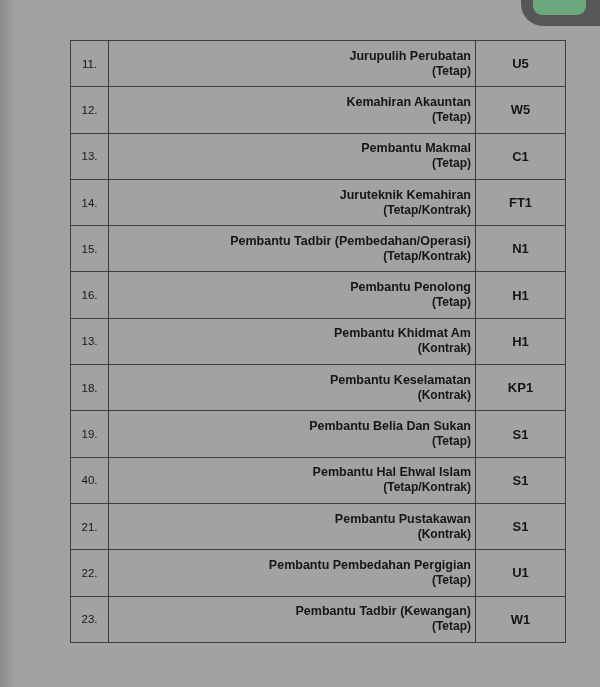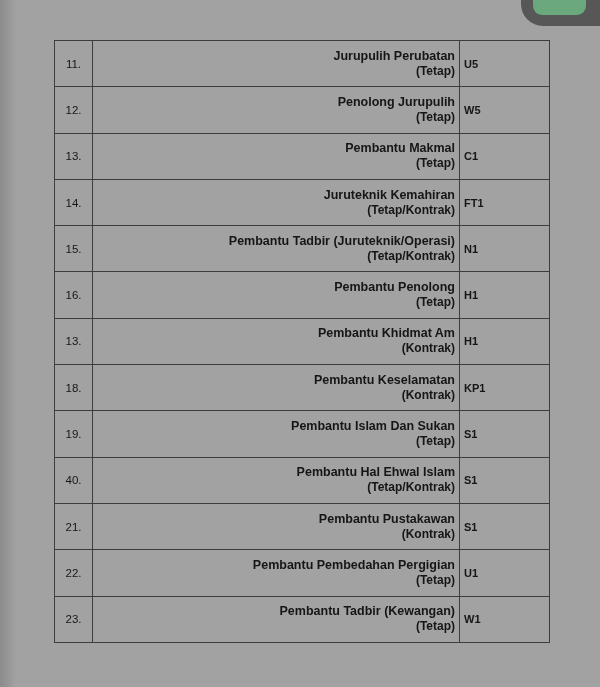--- a/index.html
+++ b/index.html
@@ -28,21 +28,21 @@
   }
   
   #green-pill {
     position: absolute;
     left: 533px; top: -11px;
     width: 53px; height: 26px;
     border-radius: 9px;
   }
   table#job-table {
     position: absolute;
-    left: 54px; top: 40px;
+    left: 70px; top: 40px;
     width: 495px;
     border-collapse: collapse;
     table-layout: fixed;
   }
   #job-table td {
     border: 1px solid #3d3d3d;
     height: 46.3px;
     vertical-align: middle;
     color: #161616;
     padding: 2px 4px;
@@ -62,21 +62,22 @@
     font-weight: 700;
     line-height: 15px;
   }
   .job-type {
     display: block;
     font-size: 12px;
     font-weight: 700;
     line-height: 15px;
   }
   td.grade-cell {
-    font-size: 11px;
+    text-align: center;
+    font-size: 13px;
     font-weight: 700;
   }
 </style>
 </head>
 <body>
 
 <div id="stage" style="background: rgb(162, 162, 162);">
 
   <div id="corner-card" style="background: rgb(87, 87, 87);"></div>
   <div id="green-pill" style="background: rgb(107, 168, 125);"></div>
@@ -93,21 +94,21 @@
       <td class="title-cell">
         <span class="job-title">Jurupulih Perubatan</span>
         <span class="job-type">(Tetap)</span>
       </td>
       <td class="grade-cell">U5</td>
     </tr>
 
     <tr>
       <td class="num-cell">12.</td>
       <td class="title-cell">
-        <span class="job-title">Penolong Jurupulih</span>
+        <span class="job-title">Kemahiran Akauntan</span>
         <span class="job-type">(Tetap)</span>
       </td>
       <td class="grade-cell">W5</td>
     </tr>
 
     <tr>
       <td class="num-cell">13.</td>
       <td class="title-cell">
         <span class="job-title">Pembantu Makmal</span>
         <span class="job-type">(Tetap)</span>
@@ -120,21 +121,21 @@
       <td class="title-cell">
         <span class="job-title">Juruteknik Kemahiran</span>
         <span class="job-type">(Tetap/Kontrak)</span>
       </td>
       <td class="grade-cell">FT1</td>
     </tr>
 
     <tr>
       <td class="num-cell">15.</td>
       <td class="title-cell">
-        <span class="job-title">Pembantu Tadbir (Juruteknik/Operasi)</span>
+        <span class="job-title">Pembantu Tadbir (Pembedahan/Operasi)</span>
         <span class="job-type">(Tetap/Kontrak)</span>
       </td>
       <td class="grade-cell">N1</td>
     </tr>
 
     <tr>
       <td class="num-cell">16.</td>
       <td class="title-cell">
         <span class="job-title">Pembantu Penolong</span>
         <span class="job-type">(Tetap)</span>
@@ -156,21 +157,21 @@
       <td class="title-cell">
         <span class="job-title">Pembantu Keselamatan</span>
         <span class="job-type">(Kontrak)</span>
       </td>
       <td class="grade-cell">KP1</td>
     </tr>
 
     <tr>
       <td class="num-cell">19.</td>
       <td class="title-cell">
-        <span class="job-title">Pembantu Islam Dan Sukan</span>
+        <span class="job-title">Pembantu Belia Dan Sukan</span>
         <span class="job-type">(Tetap)</span>
       </td>
       <td class="grade-cell">S1</td>
     </tr>
 
     <tr>
       <td class="num-cell">40.</td>
       <td class="title-cell">
         <span class="job-title">Pembantu Hal Ehwal Islam</span>
         <span class="job-type">(Tetap/Kontrak)</span>

